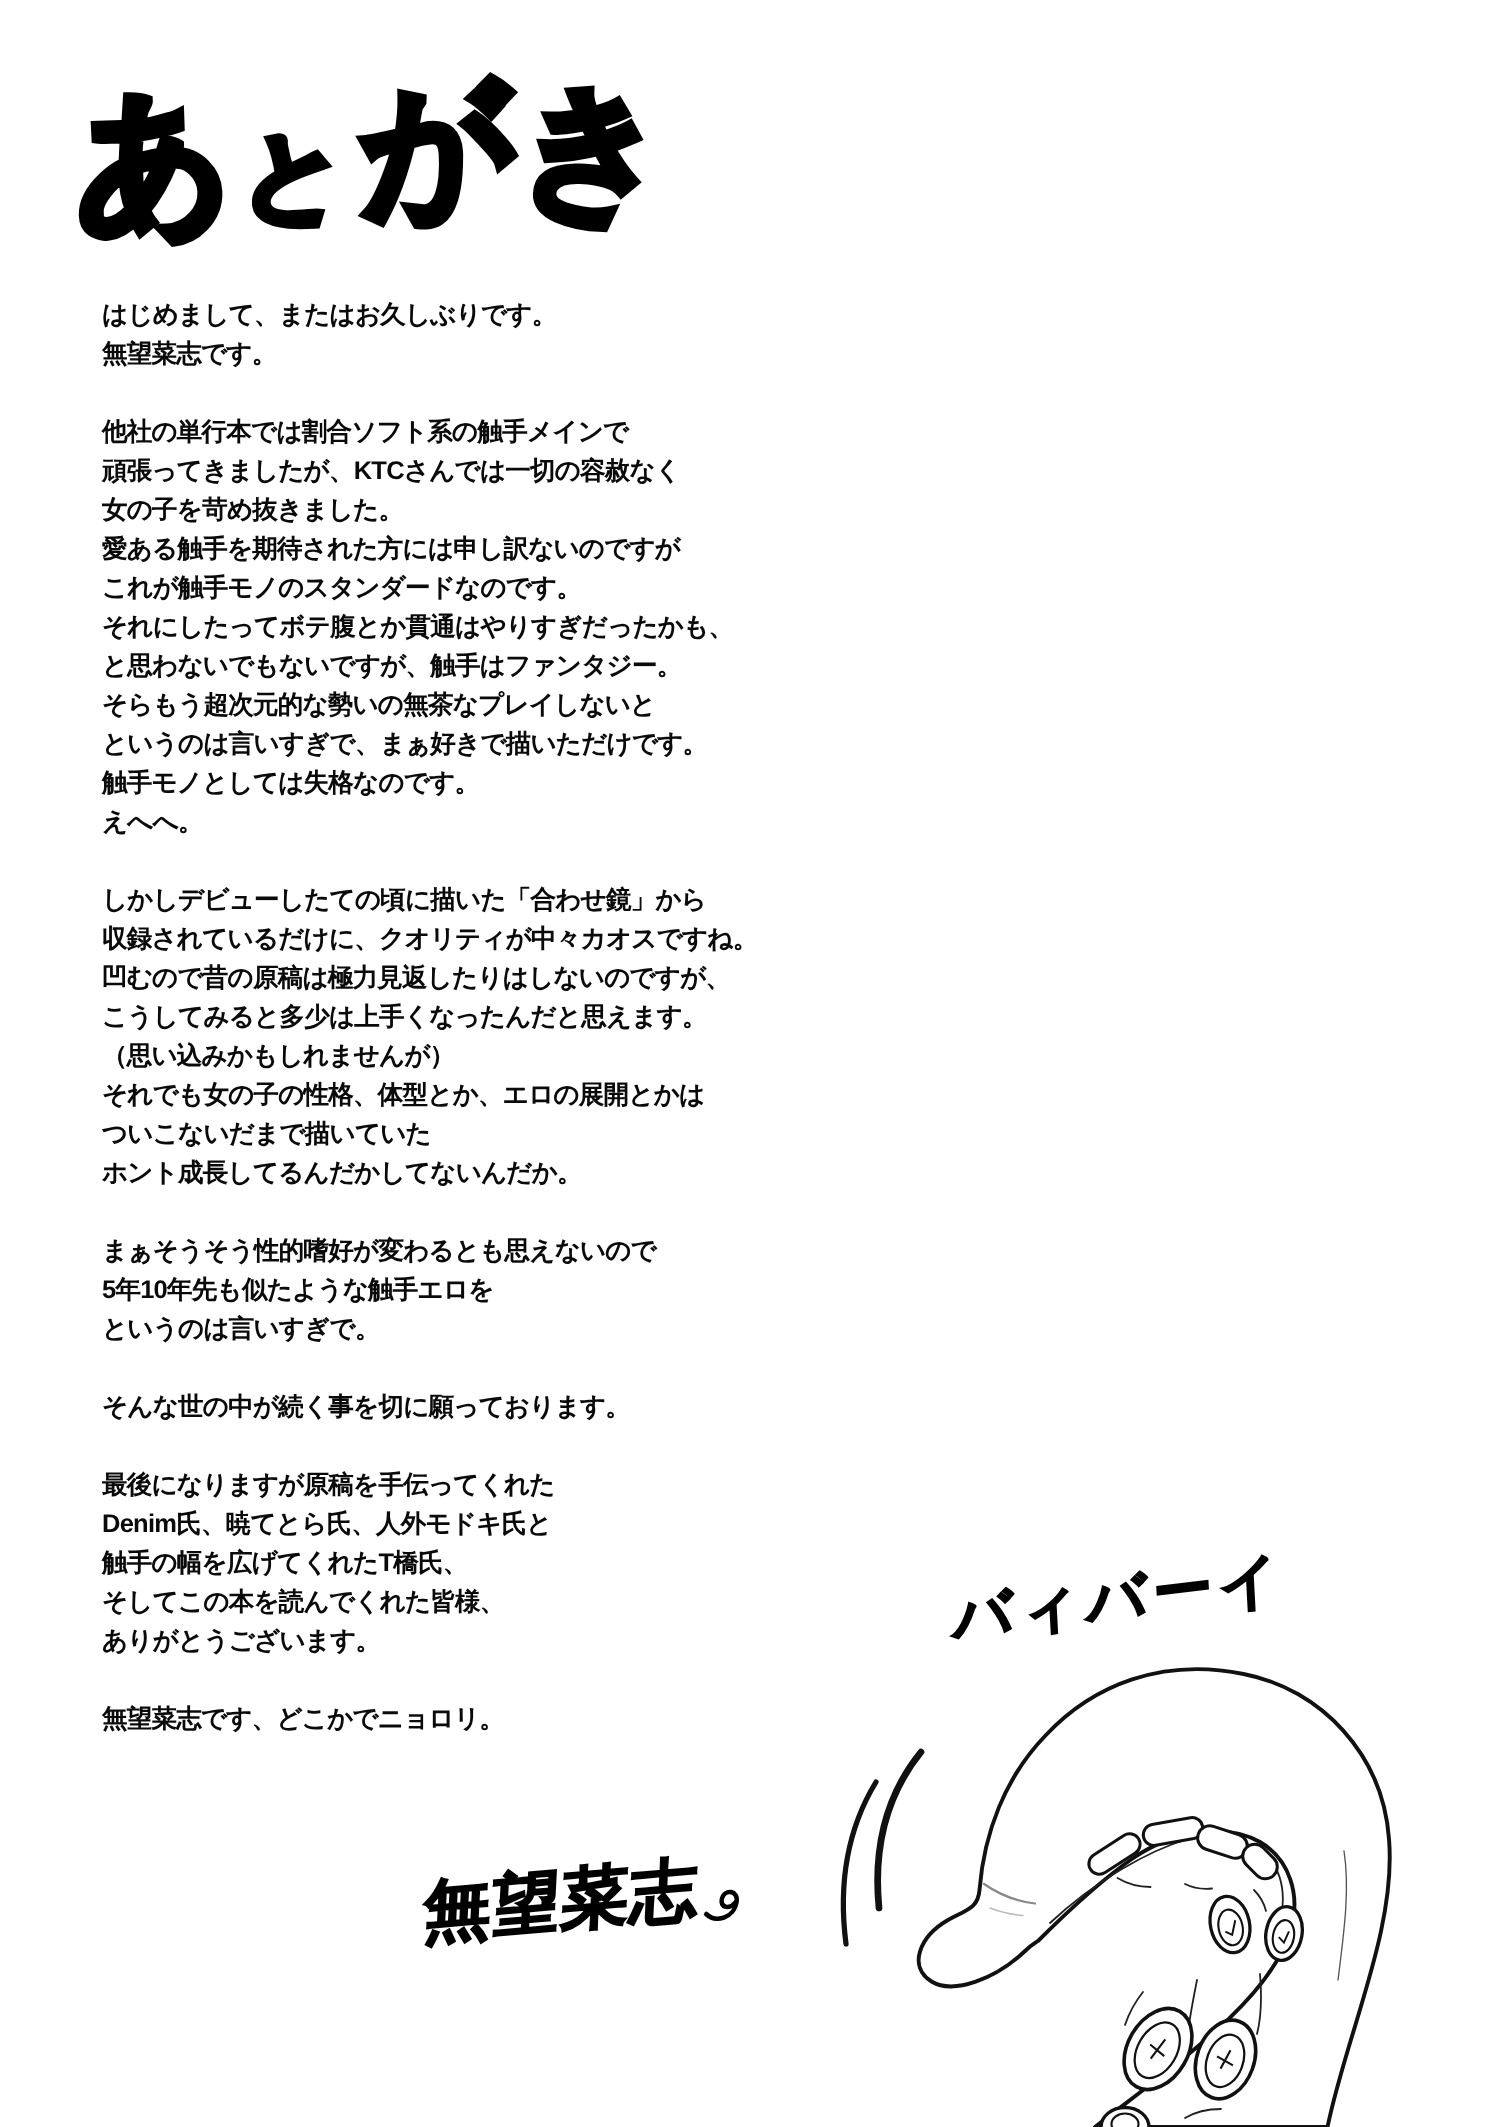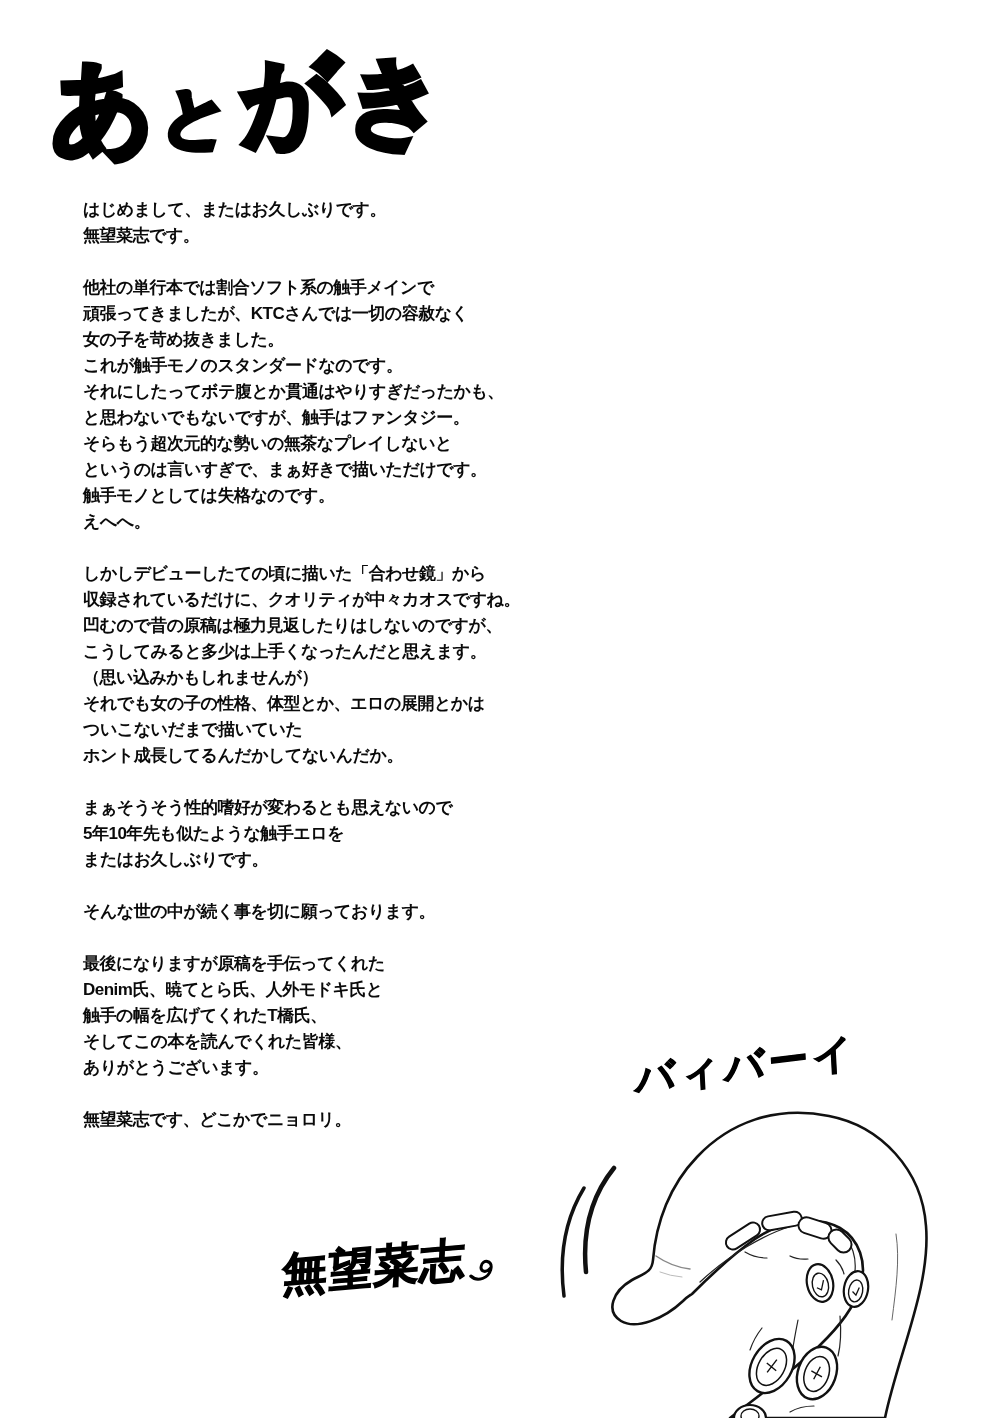--- a/index.html
+++ b/index.html
@@ -35,21 +35,21 @@
   }
   .tc  { display: inline-block; }
   .tc1 { font-size: 102px; transform: rotate(-2deg); margin-right: 6px; }
   .tc2 { font-size: 66px;  transform: translateY(-8px) rotate(5deg); margin: 0 10px 0 2px; }
   .tc3 { font-size: 100px; transform: translateY(-9px) rotate(-4deg); margin-right: 4px; }
   .tc4 { font-size: 97px;  transform: translateY(-10px) rotate(2deg); }
 
   
   .bodytext {
     position: absolute;
-    left: 83px;
+    left: 68px;
     top: 197px;
     width: 500px;
     font-size: 17px;
     font-weight: 700;
     letter-spacing: -0.5px;
     color: #0a0a0a;
   }
   .bodytext p { margin: 0 0 26px 0; }
   .ln { display: block; height: 26px; line-height: 26px; white-space: nowrap; }
 
@@ -103,20 +103,21 @@
 
   <div class="bodytext">
     <p>
       <span class="ln">はじめまして、またはお久しぶりです。</span>
       <span class="ln">無望菜志です。</span>
     </p>
     <p>
       <span class="ln">他社の単行本では割合ソフト系の触手メインで</span>
       <span class="ln">頑張ってきましたが、KTCさんでは一切の容赦なく</span>
       <span class="ln">女の子を苛め抜きました。</span>
+      <span class="ln">愛ある触手を期待された方には申し訳ないのですが</span>
       <span class="ln">これが触手モノのスタンダードなのです。</span>
       <span class="ln">それにしたってボテ腹とか貫通はやりすぎだったかも、</span>
       <span class="ln">と思わないでもないですが、触手はファンタジー。</span>
       <span class="ln">そらもう超次元的な勢いの無茶なプレイしないと</span>
       <span class="ln">というのは言いすぎで、まぁ好きで描いただけです。</span>
       <span class="ln">触手モノとしては失格なのです。</span>
       <span class="ln">えへへ。</span>
     </p>
     <p>
       <span class="ln">しかしデビューしたての頃に描いた「合わせ鏡」から</span>
@@ -124,21 +125,21 @@
       <span class="ln">凹むので昔の原稿は極力見返したりはしないのですが、</span>
       <span class="ln">こうしてみると多少は上手くなったんだと思えます。</span>
       <span class="ln">（思い込みかもしれませんが）</span>
       <span class="ln">それでも女の子の性格、体型とか、エロの展開とかは</span>
       <span class="ln">ついこないだまで描いていた</span>
       <span class="ln">ホント成長してるんだかしてないんだか。</span>
     </p>
     <p>
       <span class="ln">まぁそうそう性的嗜好が変わるとも思えないので</span>
       <span class="ln">5年10年先も似たような触手エロを</span>
-      <span class="ln">またはお久しぶりです。</span>
+      <span class="ln">というのは言いすぎで。</span>
     </p>
     <p>
       <span class="ln">そんな世の中が続く事を切に願っております。</span>
     </p>
     <p>
       <span class="ln">最後になりますが原稿を手伝ってくれた</span>
       <span class="ln">Denim氏、暁てとら氏、人外モドキ氏と</span>
       <span class="ln">触手の幅を広げてくれたT橋氏、</span>
       <span class="ln">そしてこの本を読んでくれた皆様、</span>
       <span class="ln">ありがとうございます。</span>

